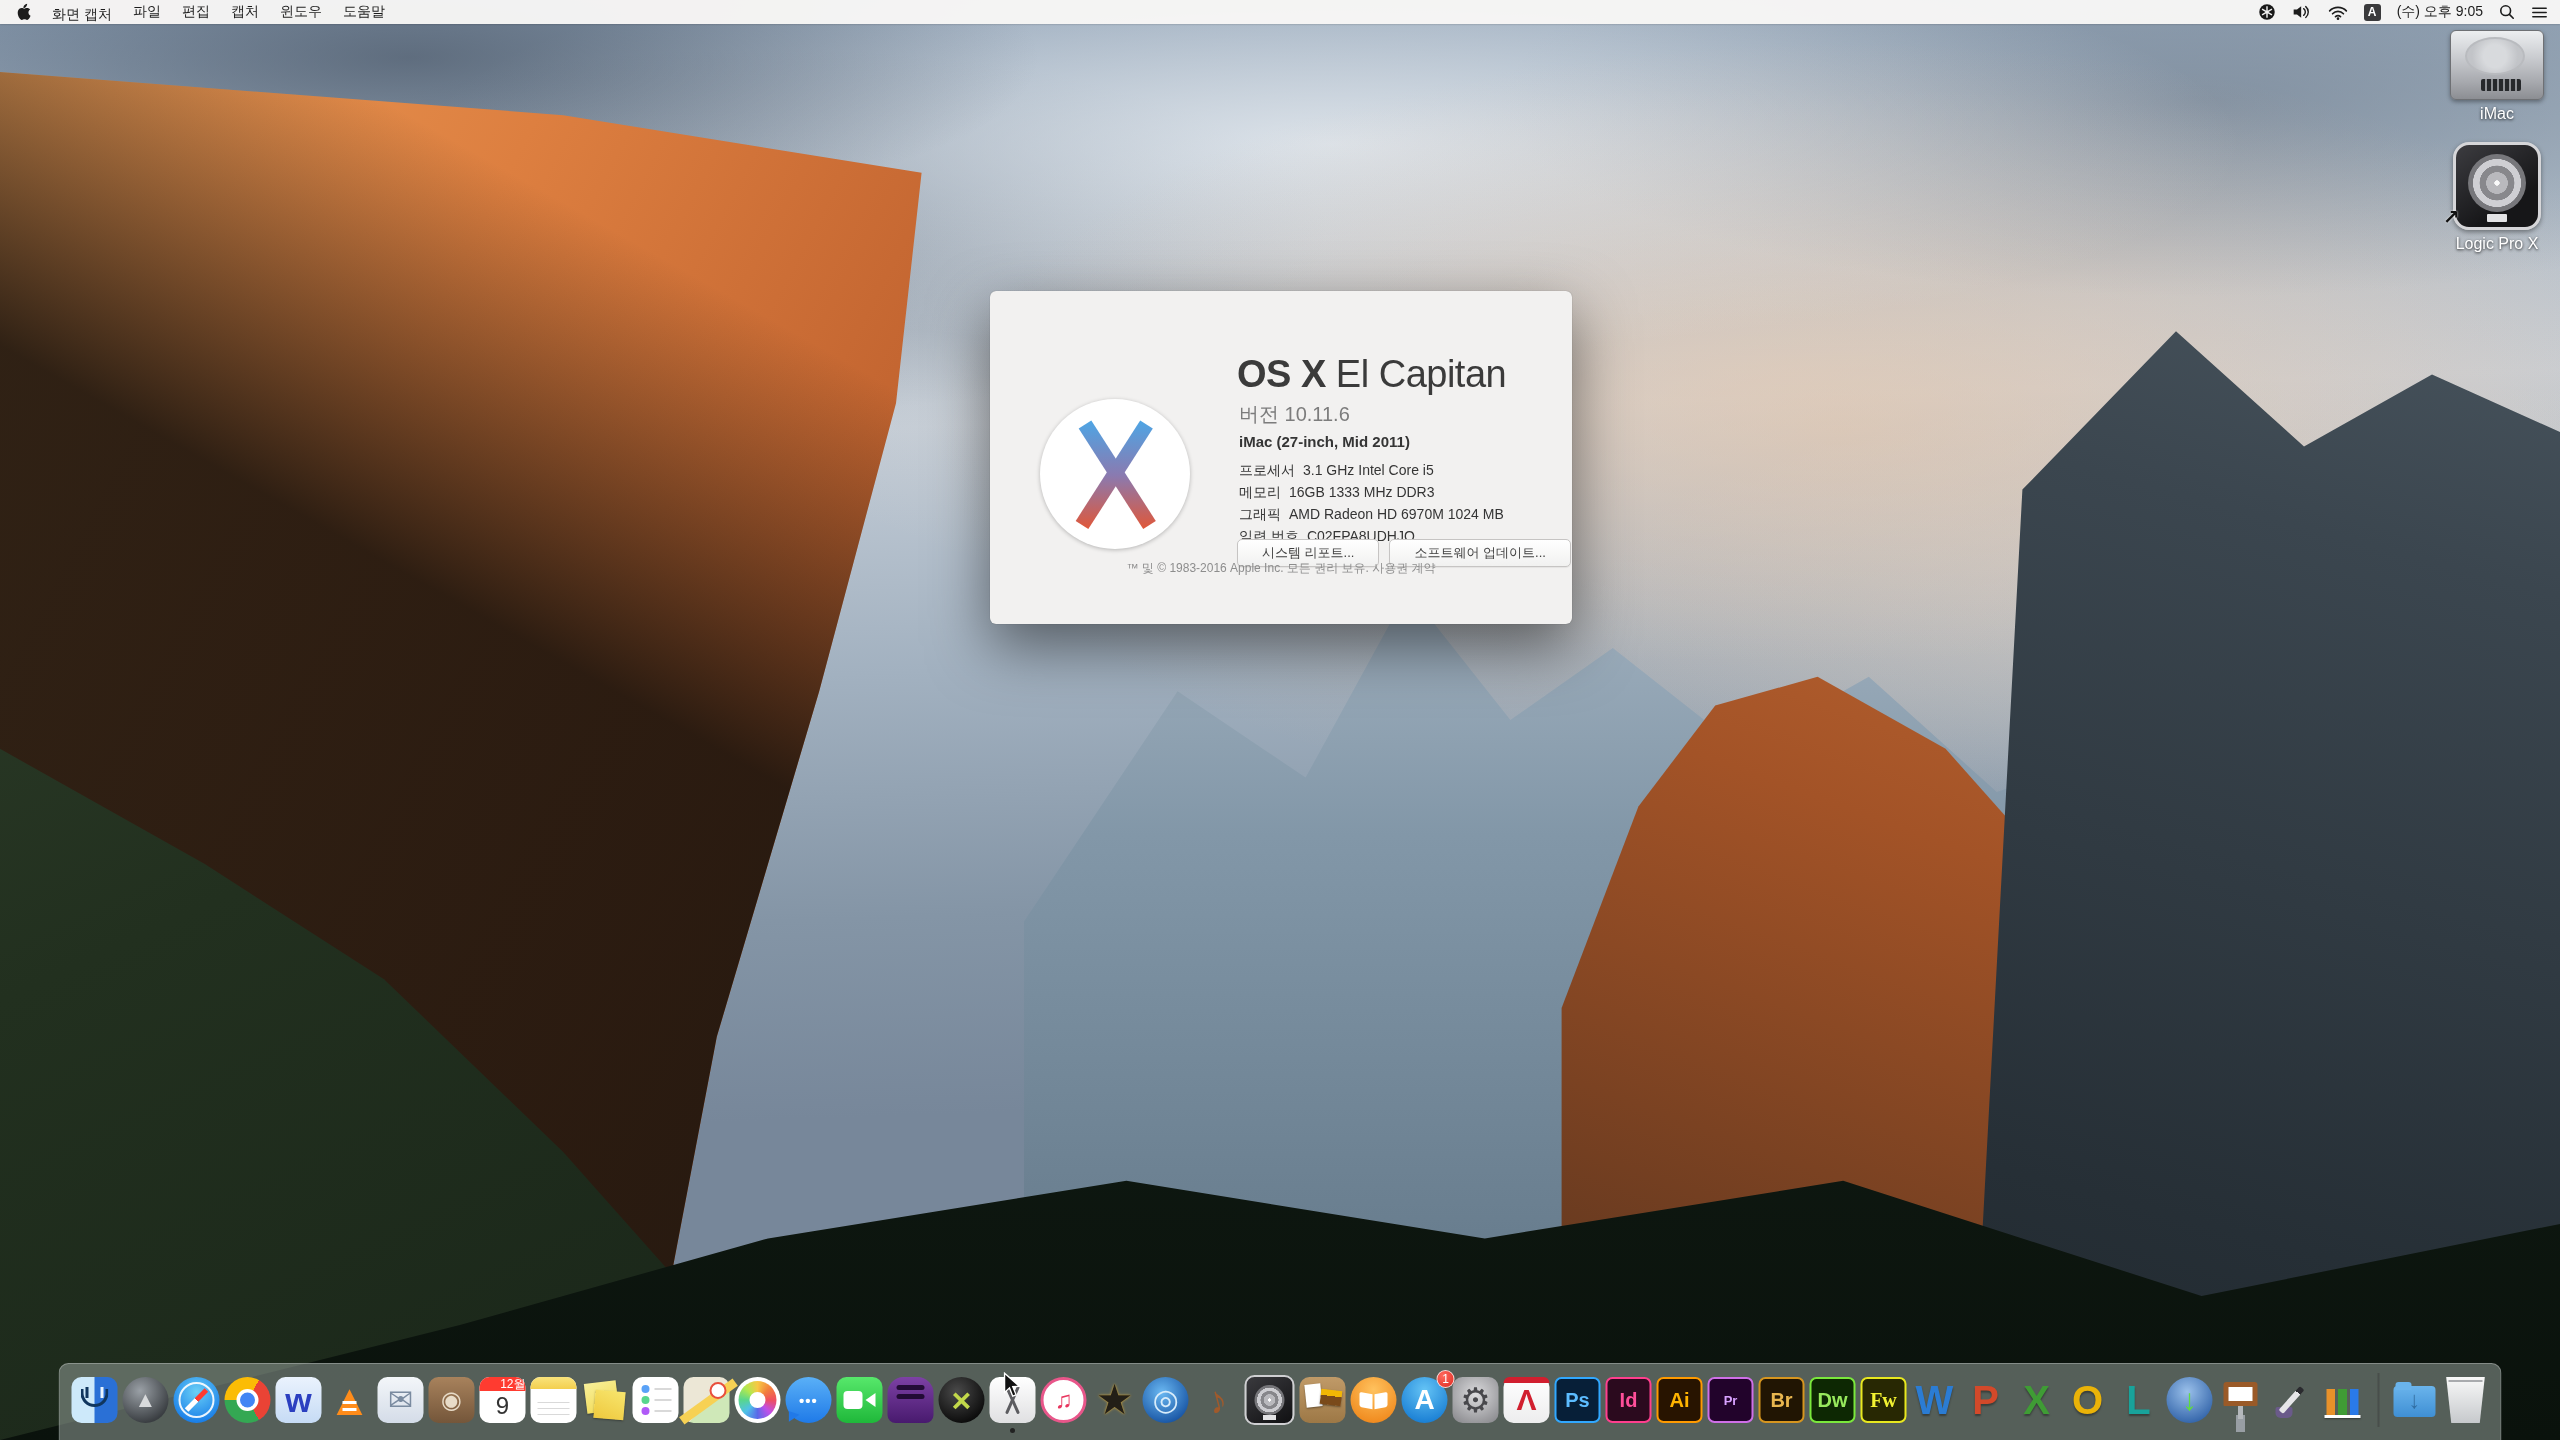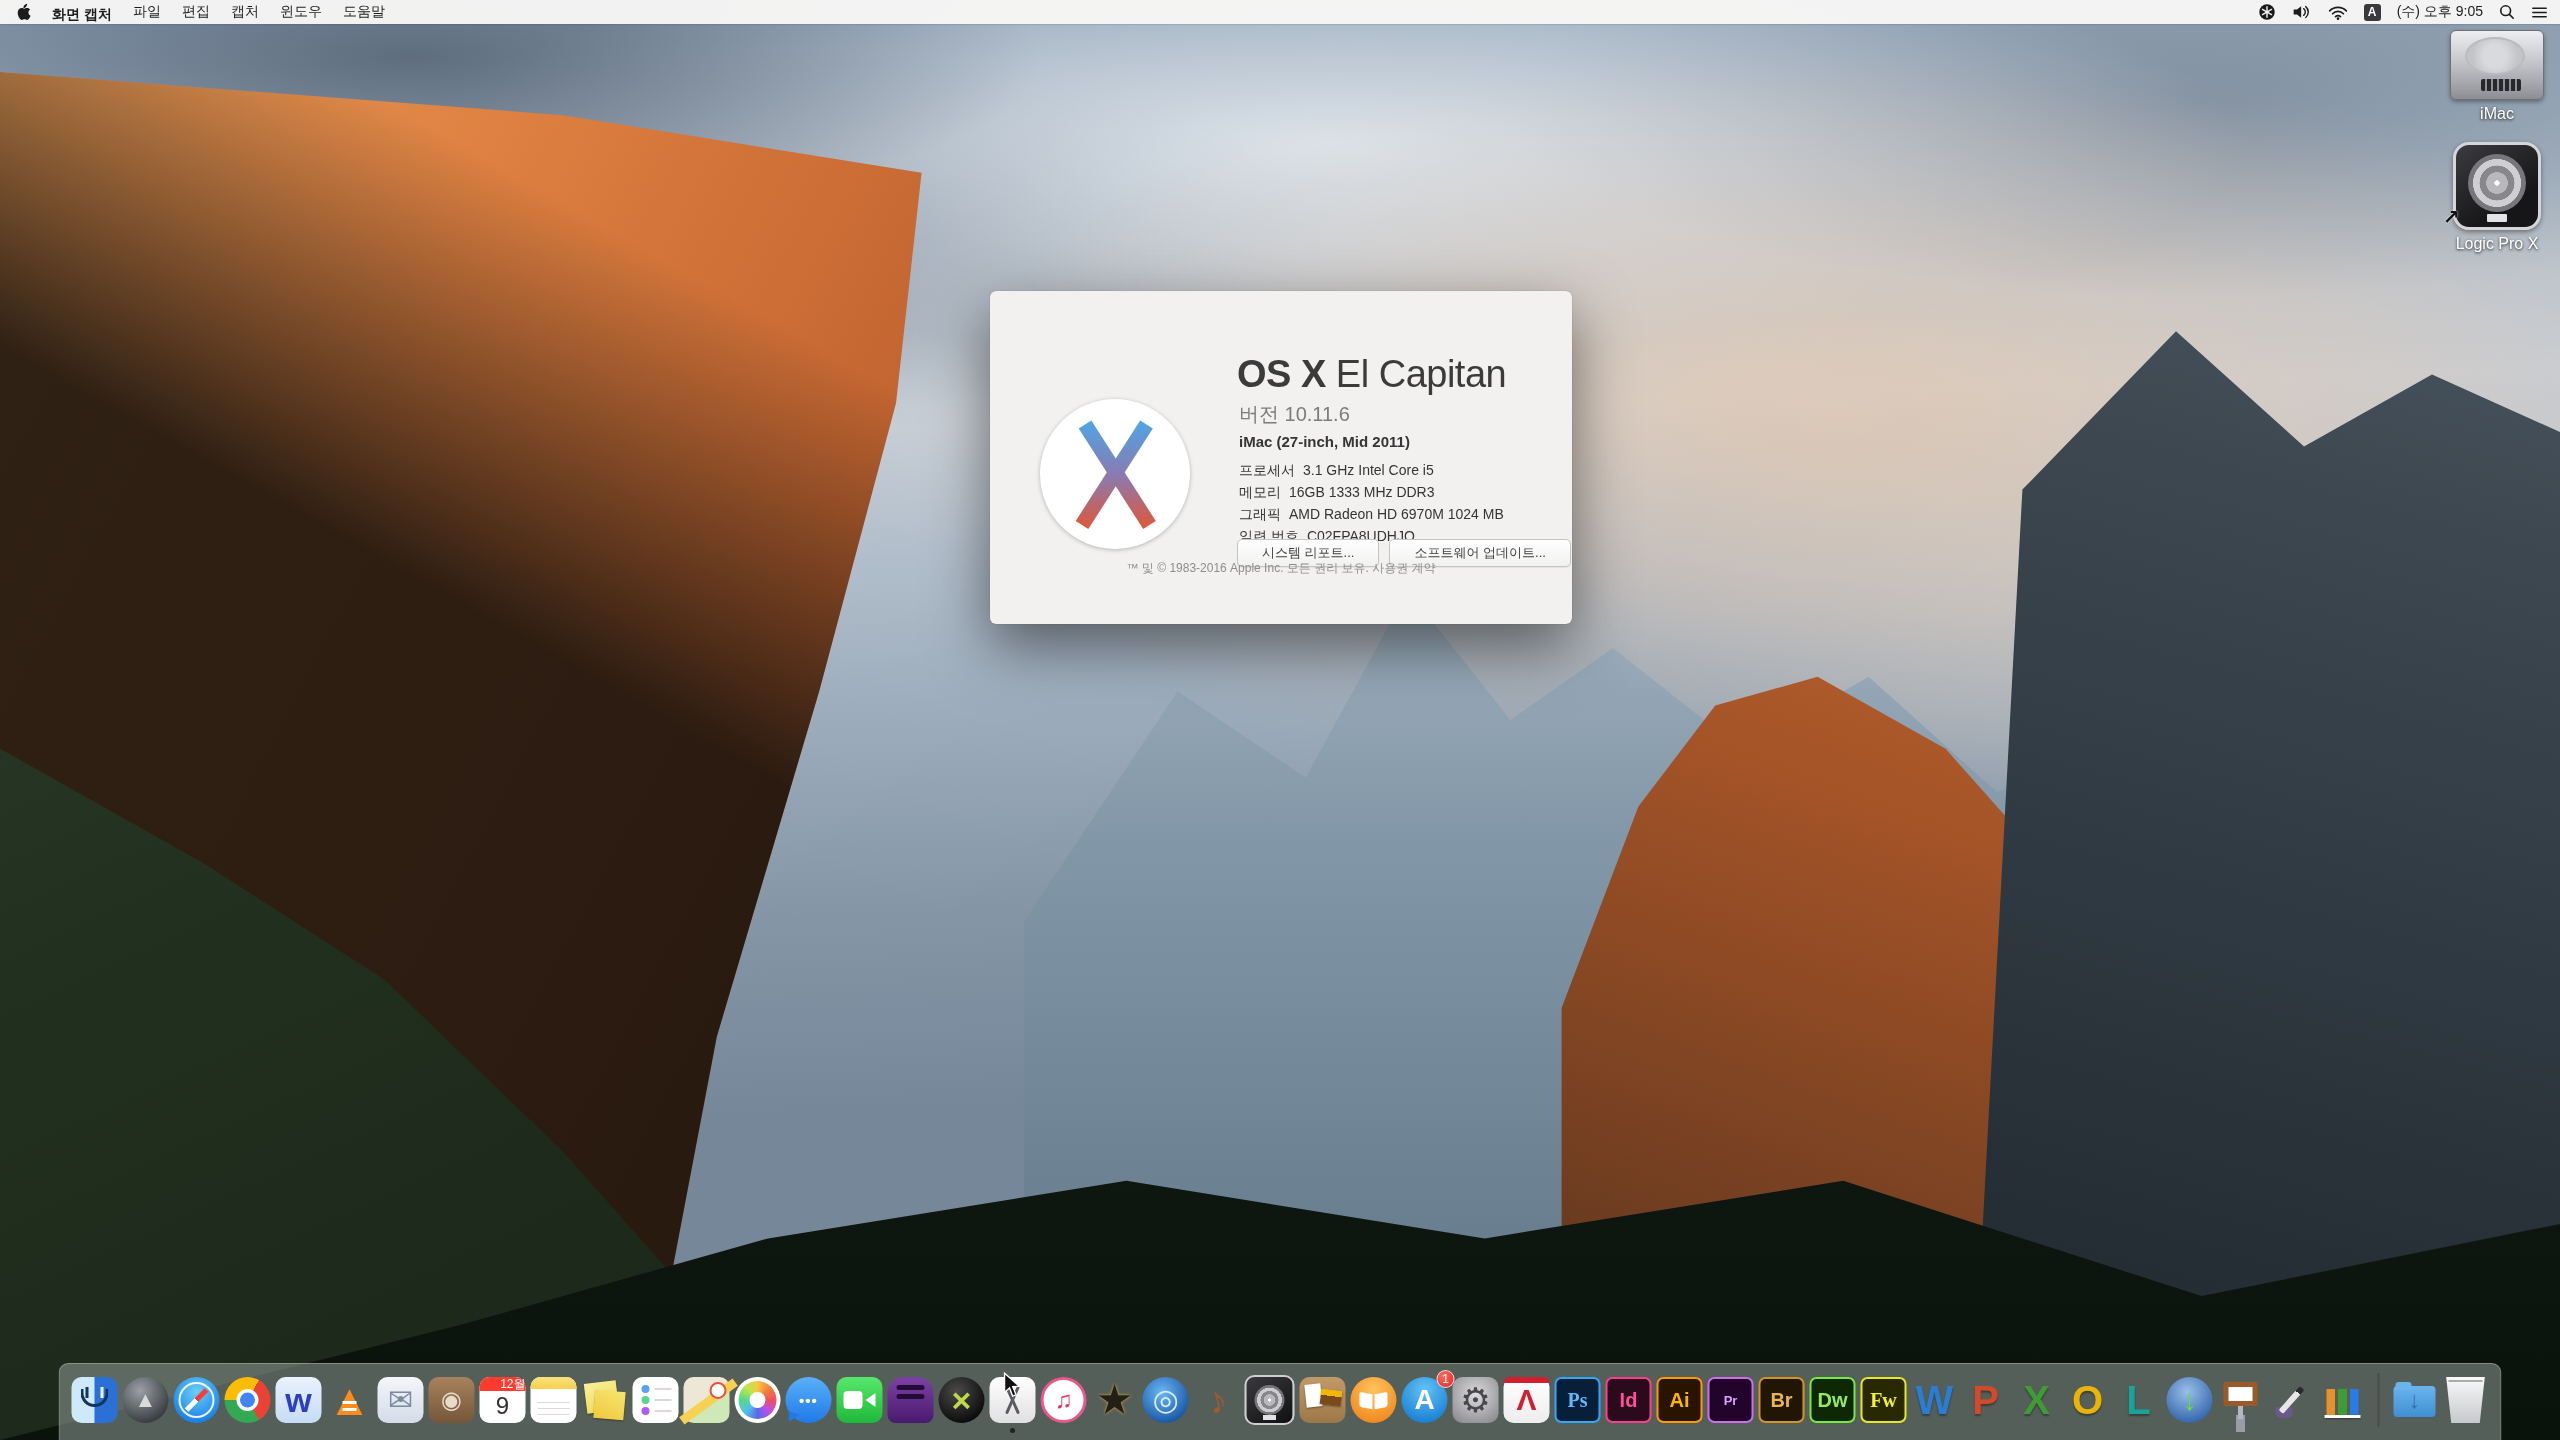--- a/index.html
+++ b/index.html
@@ -30,21 +30,21 @@
   .wp-elcap-shadow{clip-path:polygon(0 5%,22% 8%,36% 12%,35% 28%,32% 48%,28% 72%,25% 100%,0 100%);
     background:linear-gradient(to bottom left, rgba(0,0,0,0) 46%, rgba(22,17,12,.88) 62%);}
   .wp-forest{clip-path:polygon(0 52%,8% 60%,15% 68%,22% 80%,28% 92%,30% 100%,0 100%);
     background:linear-gradient(155deg,#34452f 0%,#22301f 38%,#111c13 100%);}
   .wp-floor{clip-path:polygon(0 100%,18% 92%,30% 86%,44% 82%,58% 86%,72% 82%,86% 90%,100% 85%,100% 100%);
     background:linear-gradient(180deg,#233329 0%,#121d15 55%,#0a120c 100%);}
   
   .menubar{position:absolute;left:0;top:0;right:0;height:24px;background:rgba(247,246,245,.97);
     display:flex;align-items:center;font-size:14px;color:#1c1c1c;z-index:50;box-shadow:0 0 2px rgba(0,0,0,.3);}
   .mb-left{display:flex;align-items:center;gap:21px;padding-left:16px;flex:1;}
-  .mb-appname{font-weight:700;margin-top:6px;}
+  .mb-appname{font-weight:400;margin-top:6px;}
   .mb-item{cursor:default;}
   .mb-right{display:flex;align-items:center;gap:16px;padding-right:12px;}
   .mb-icon{display:flex;align-items:center;}
   .input-badge{width:17px;height:17px;border-radius:3px;background:#3a3a3c;color:#fff;
     font-size:12px;font-weight:700;display:flex;align-items:center;justify-content:center;}
   .mb-clock{font-size:14px;}
   
   .desk-icon{position:absolute;width:120px;display:flex;flex-direction:column;align-items:center;z-index:10;}
   .desk-icon .lbl{margin-top:5px;color:#fff;font-size:16px;font-weight:500;text-shadow:0 1px 3px rgba(0,0,0,.85);}
   .hd-body{width:92px;height:68px;border-radius:6px;border:1px solid #6e7074;
@@ -361,21 +361,21 @@
       <span class="glyph gb" style="color: rgb(255, 255, 255); font-size: 28px;">A</span>
       <span class="badge">1</span>
     </div>
     <div class="dock-item rsq" style="background: radial-gradient(circle at 50% 38%, rgb(220, 220, 222), rgb(142, 142, 146) 88%);">
       <span class="glyph" style="color: rgb(72, 72, 76); font-size: 34px;">⚙</span>
     </div>
     <div class="dock-item rsq d-acrobat" style="background: linear-gradient(rgb(255, 255, 255), rgb(237, 237, 238));">
       <span class="glyph gb" style="color: rgb(209, 31, 47); font-size: 30px;">Λ</span>
     </div>
     <div class="dock-item sq" style="background: rgb(7, 31, 56); border-color: rgb(49, 168, 255);">
-      <span class="glyph gb" style="color: rgb(92, 188, 255); font-size: 20px; font-family: Liberation Serif, serif;">Ps</span>
+      <span class="glyph gb" style="color: rgb(92, 188, 255); font-size: 20px;">Ps</span>
     </div>
     <div class="dock-item sq" style="background: rgb(43, 10, 30); border-color: rgb(255, 63, 142);">
       <span class="glyph gb" style="color: rgb(255, 79, 154); font-size: 20px;">Id</span>
     </div>
     <div class="dock-item sq" style="background: rgb(40, 20, 0); border-color: rgb(255, 154, 0);">
       <span class="glyph gb" style="color: rgb(255, 180, 0); font-size: 20px;">Ai</span>
     </div>
     <div class="dock-item sq" style="background: rgb(34, 3, 43); border-color: rgb(207, 111, 232);">
       <span class="glyph gb" style="color: rgb(216, 162, 255); font-size: 13px;">Pr</span>
     </div>

